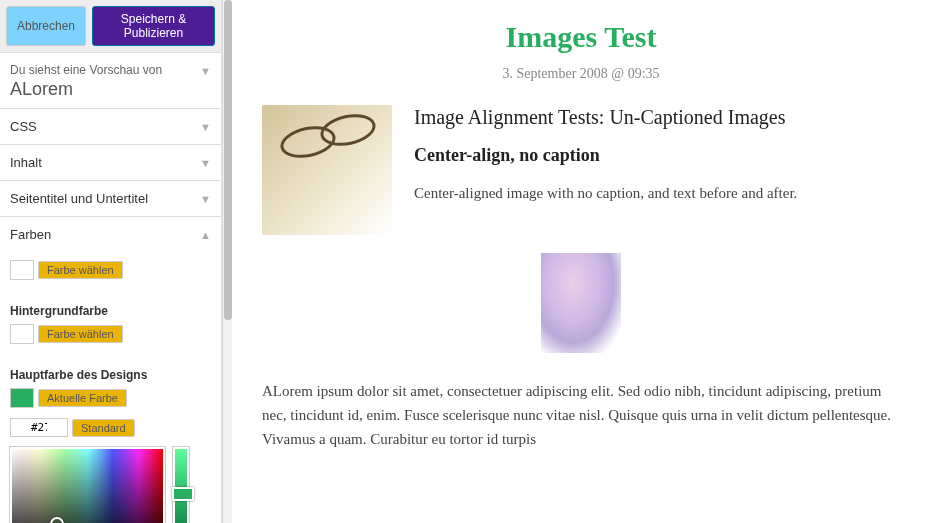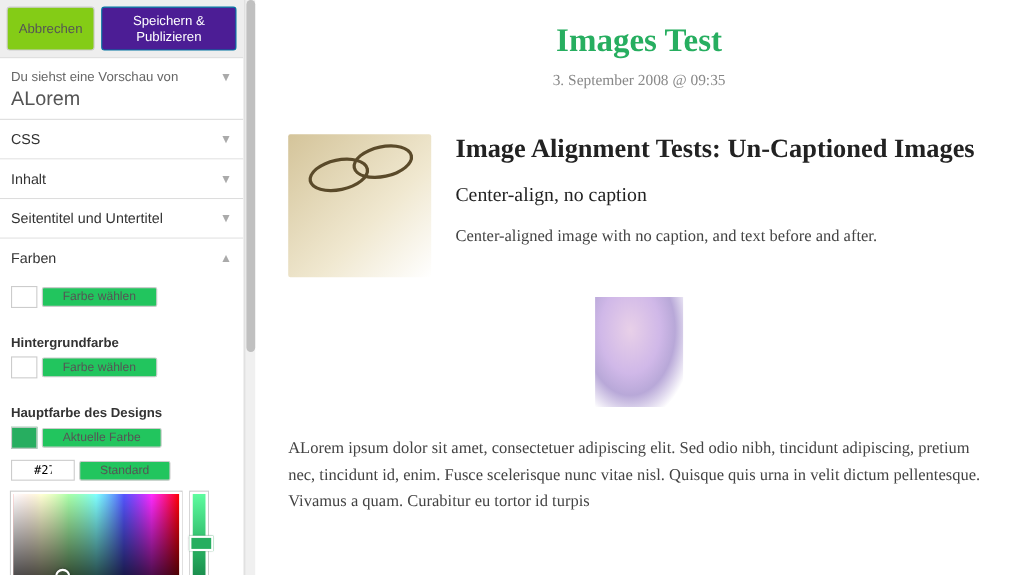--- a/index.html
+++ b/index.html
@@ -1,58 +1,58 @@
 <!DOCTYPE html>
 <html><head>
   <meta charset="utf-8">
   <style>
     * { box-sizing: border-box; margin: 0; padding: 0; }
     body { font-family: -apple-system, BlinkMacSystemFont, "Segoe UI", Arial, sans-serif; font-size: 13px; color: #333; background: #fff; display: flex; height: 523px; width: 930px; overflow: hidden; }
     
     .sidebar { width: 222px; background: #eee; border-right: 1px solid #ddd; display: flex; flex-direction: column; overflow-y: auto; }
     .sidebar-header { display: flex; gap: 6px; padding: 6px; border-bottom: 1px solid #ddd; background: #eee; }
-    .btn { padding: 5px 10px; font-size: 12px; border: 1px solid #ccc; background: #84cc16; border-radius: 3px; cursor: pointer; color: #555; }
+    .btn { padding: 5px 10px; font-size: 12px; border: 1px solid #ccc; background: #7dd3fc; border-radius: 3px; cursor: pointer; color: #555; }
     .btn-primary { background: #4c1d95; border-color: #0074a2; color: #fff; }
     
     .preview-info { padding: 10px 10px 8px; border-bottom: 1px solid #ddd; background: #fff; position: relative; }
     .preview-label { font-size: 12px; color: #666; }
     .preview-title { font-size: 18px; color: #555; margin-top: 2px; }
     .chevron { position: absolute; right: 10px; top: 12px; color: #aaa; font-size: 11px; }
     
     .accordion-item { border-bottom: 1px solid #ddd; background: #fff; }
     .accordion-header { padding: 10px 10px; font-size: 13px; color: #333; cursor: pointer; position: relative; }
     .accordion-header .chev { position: absolute; right: 10px; top: 12px; color: #aaa; font-size: 11px; }
     .accordion-body { padding: 8px 10px 10px; background: #fff; }
     
     .field-label { font-size: 12px; color: #333; font-weight: 600; margin-bottom: 6px; margin-top: 24px; }
     .field-label:first-child { margin-top: 0; }
     .color-row { display: flex; align-items: center; gap: 4px; margin-bottom: 10px; }
     .swatch { width: 24px; height: 20px; border: 1px solid #ccc; background: #fff; }
     .swatch.green { background: #27ae60; }
-    .small-btn { padding: 2px 18px; font-size: 11px; border: 1px solid #ccc; background: #22c55e; border-radius: 2px; cursor: pointer; color: #555; }
+    .small-btn { padding: 2px 8px; font-size: 11px; border: 1px solid #ccc; background: #eab308; border-radius: 2px; cursor: pointer; color: #555; }
     .hex-input { width: 58px; padding: 2px 20px; font-size: 11px; border: 1px solid #ccc; font-family: monospace; }
     
     .picker-wrap { display: flex; gap: 8px; margin-top: 6px; }
     .picker-area { width: 155px; height: 110px; position: relative; border: 2px solid #fff; box-shadow: 0 0 0 1px #ccc; background: linear-gradient(to bottom, rgba(0,0,0,0), #000), linear-gradient(to right, #fff, rgba(255,255,255,0)), linear-gradient(to right, #ff0000, #ffff00, #00ff00, #00ffff, #0000ff, #ff00ff, #ff0000); }
     .picker-thumb { position: absolute; width: 14px; height: 14px; border: 2px solid #fff; border-radius: 50%; left: 38px; top: 68px; box-shadow: 0 0 2px rgba(0,0,0,0.5); }
     .picker-strip { width: 16px; height: 110px; background: linear-gradient(to bottom, #5efc9f, #27ae60, #0a5f33); border: 2px solid #fff; box-shadow: 0 0 0 1px #ccc; position: relative; }
     .strip-thumb { position: absolute; left: -3px; width: 22px; height: 14px; border: 2px solid #fff; background: #27ae60; top: 38px; box-shadow: 0 0 2px rgba(0,0,0,0.5); }
     
     .scrollbar { width: 10px; background: #f0f0f0; border-left: 1px solid #ddd; position: relative; }
     .scroll-thumb { position: absolute; left: 1px; width: 8px; background: #c0c0c0; border-radius: 4px; top: 0; height: 320px; }
     
     .preview { flex: 1; background: #fff; padding: 20px 30px 3px 30px; overflow: hidden; font-family: Georgia, "Times New Roman", serif; color: #333; }
     .post-title { text-align: center; color: #27ae60; font-size: 30px; font-weight: bold; margin-bottom: 12px; font-family: Georgia, serif; }
-    .post-meta { text-align: center; color: #888; font-size: 14px; margin-bottom: 40px; }
+    .post-meta { text-align: center; color: #888; font-size: 14px; margin-bottom: 23px; }
     .content-row { display: flex; gap: 22px; align-items: flex-start; margin-bottom: 10px; }
     .thumb { width: 130px; height: 130px; background: linear-gradient(135deg, #d4c49a, #f0e8d0 60%, #fff); border-radius: 2px; flex-shrink: 0; position: relative; }
     .thumb::before { content: ""; position: absolute; width: 50px; height: 24px; border: 3px solid #5a4a2a; border-radius: 50%; left: 18px; top: 22px; transform: rotate(-12deg); }
     .thumb::after { content: ""; position: absolute; width: 50px; height: 24px; border: 3px solid #5a4a2a; border-radius: 50%; left: 58px; top: 10px; transform: rotate(-12deg); }
-    .content-col h2 { font-size: 24px; font-weight: bold; color: #222; margin-bottom: 16px; line-height: 1.2; }
-    .content-col h3 { font-size: 18px; font-weight: normal; color: #222; margin-bottom: 16px; }
+    .content-col h2 { font-size: 20px; font-weight: normal; color: #222; margin-bottom: 16px; line-height: 1.2; }
+    .content-col h3 { font-size: 18px; font-weight: bold; color: #222; margin-bottom: 16px; }
     .content-col p { font-size: 15px; color: #444; line-height: 1.5; }
     .center-img { width: 80px; height: 100px; margin: 18px auto 26px; background: radial-gradient(ellipse at 40% 30%, #e8d0e8, #d0b8e8 40%, #b8a8d8 60%, #fff 85%); }
     .body-text { font-size: 15px; color: #444; line-height: 1.6; }
   </style>
 </head>
 <body>
 
 <div class="sidebar">
   <div class="sidebar-header">
     <button class="btn">Abbrechen</button>

